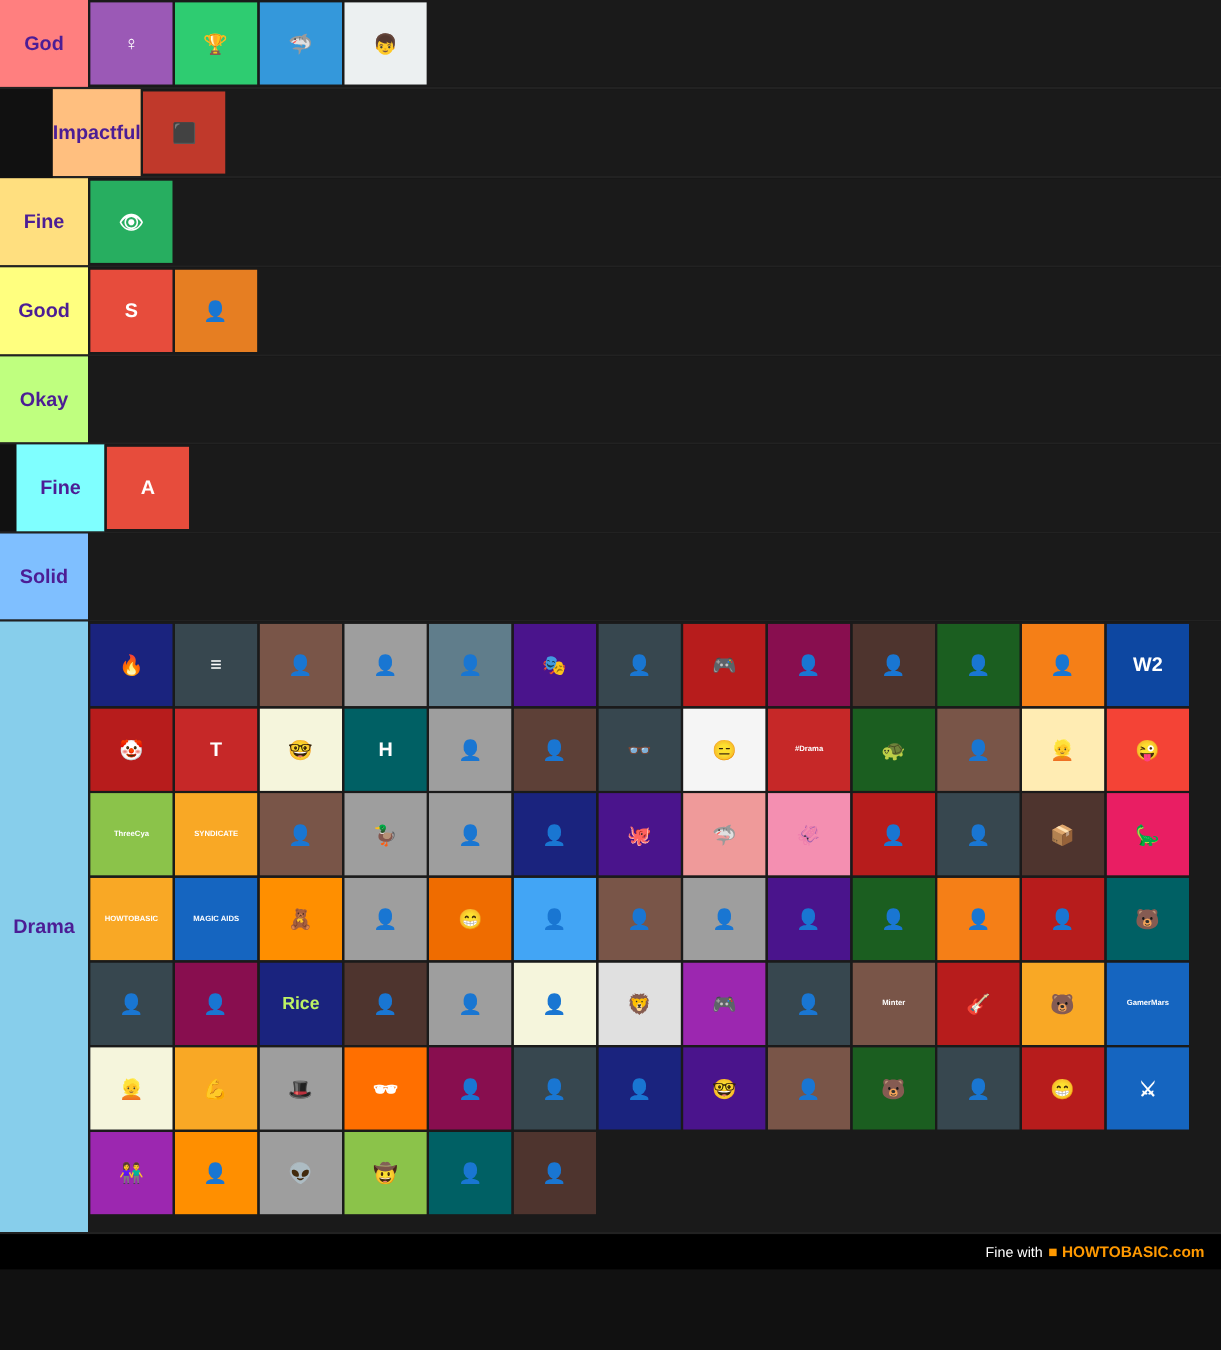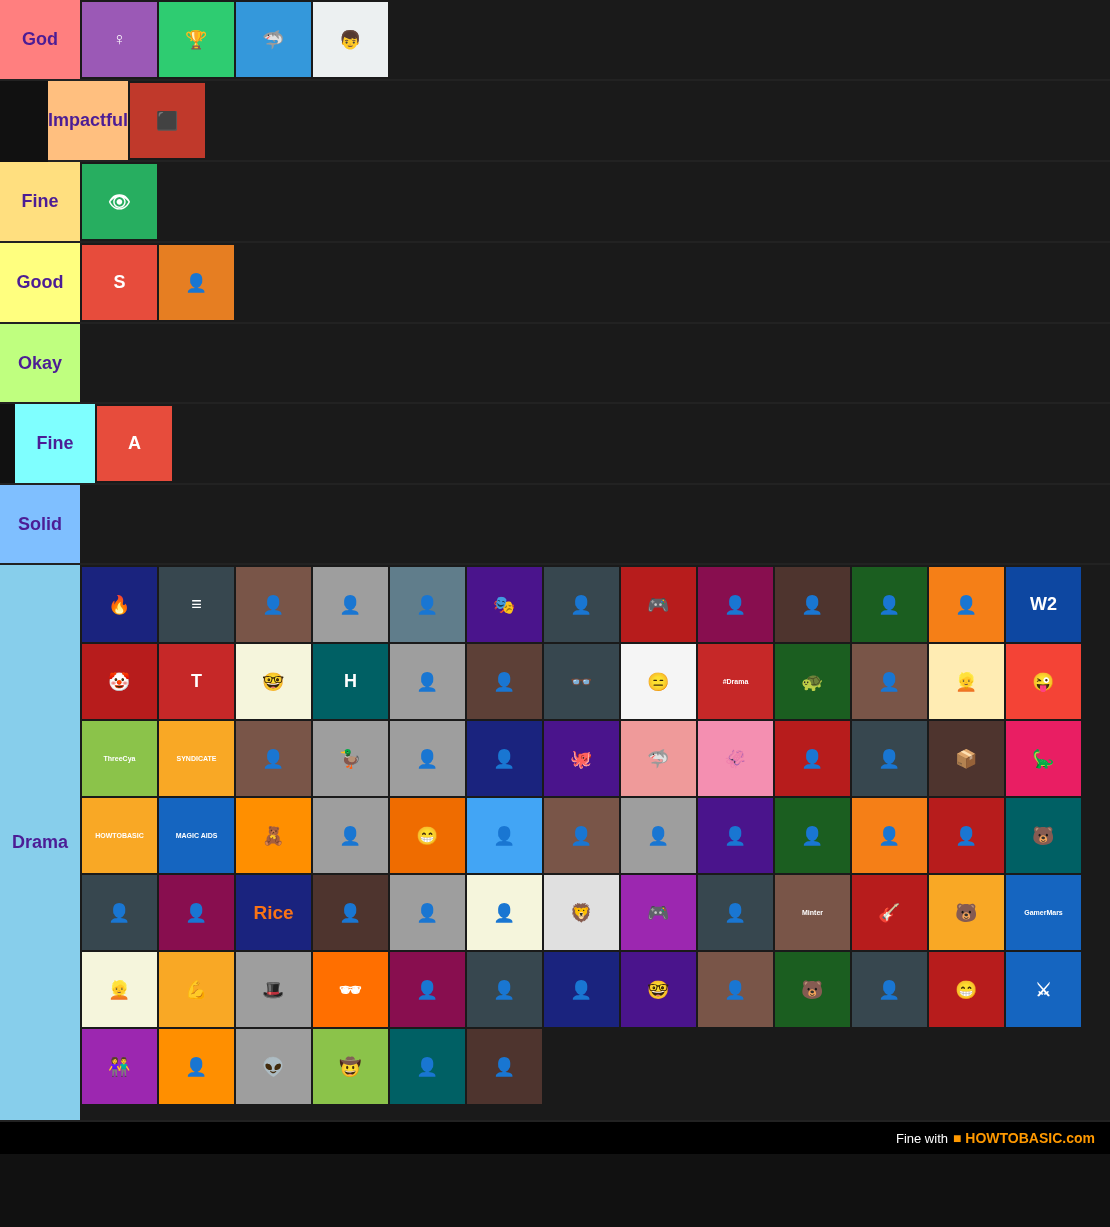--- a/index.html
+++ b/index.html
@@ -303,21 +303,21 @@
           <div class="tier-cell">
             <div class="img-placeholder" style="background: rgb(0, 96, 100); color: rgb(255, 255, 255); font-size: 18px;">🐻</div>
           </div>
           <div class="tier-cell">
             <div class="img-placeholder" style="background: rgb(55, 71, 79); color: rgb(255, 255, 255); font-size: 18px;">👤</div>
           </div>
           <div class="tier-cell">
             <div class="img-placeholder" style="background: rgb(136, 14, 79); color: rgb(255, 255, 255); font-size: 18px;">👤</div>
           </div>
           <div class="tier-cell">
-            <div class="img-placeholder" style="background: rgb(26, 35, 126); color: #f97316; font-size: 19px;">Rice</div>
+            <div class="img-placeholder" style="background: rgb(26, 35, 126); color: #bef264; font-size: 16px;">Rice</div>
           </div>
           <div class="tier-cell">
             <div class="img-placeholder" style="background: rgb(78, 52, 46); color: rgb(255, 255, 255); font-size: 18px;">👤</div>
           </div>
           <div class="tier-cell">
             <div class="img-placeholder" style="background: rgb(158, 158, 158); color: rgb(255, 255, 255); font-size: 18px;">👤</div>
           </div>
           <div class="tier-cell">
             <div class="img-placeholder" style="background: rgb(245, 245, 220); color: rgb(255, 255, 255); font-size: 18px;">👤</div>
           </div>

